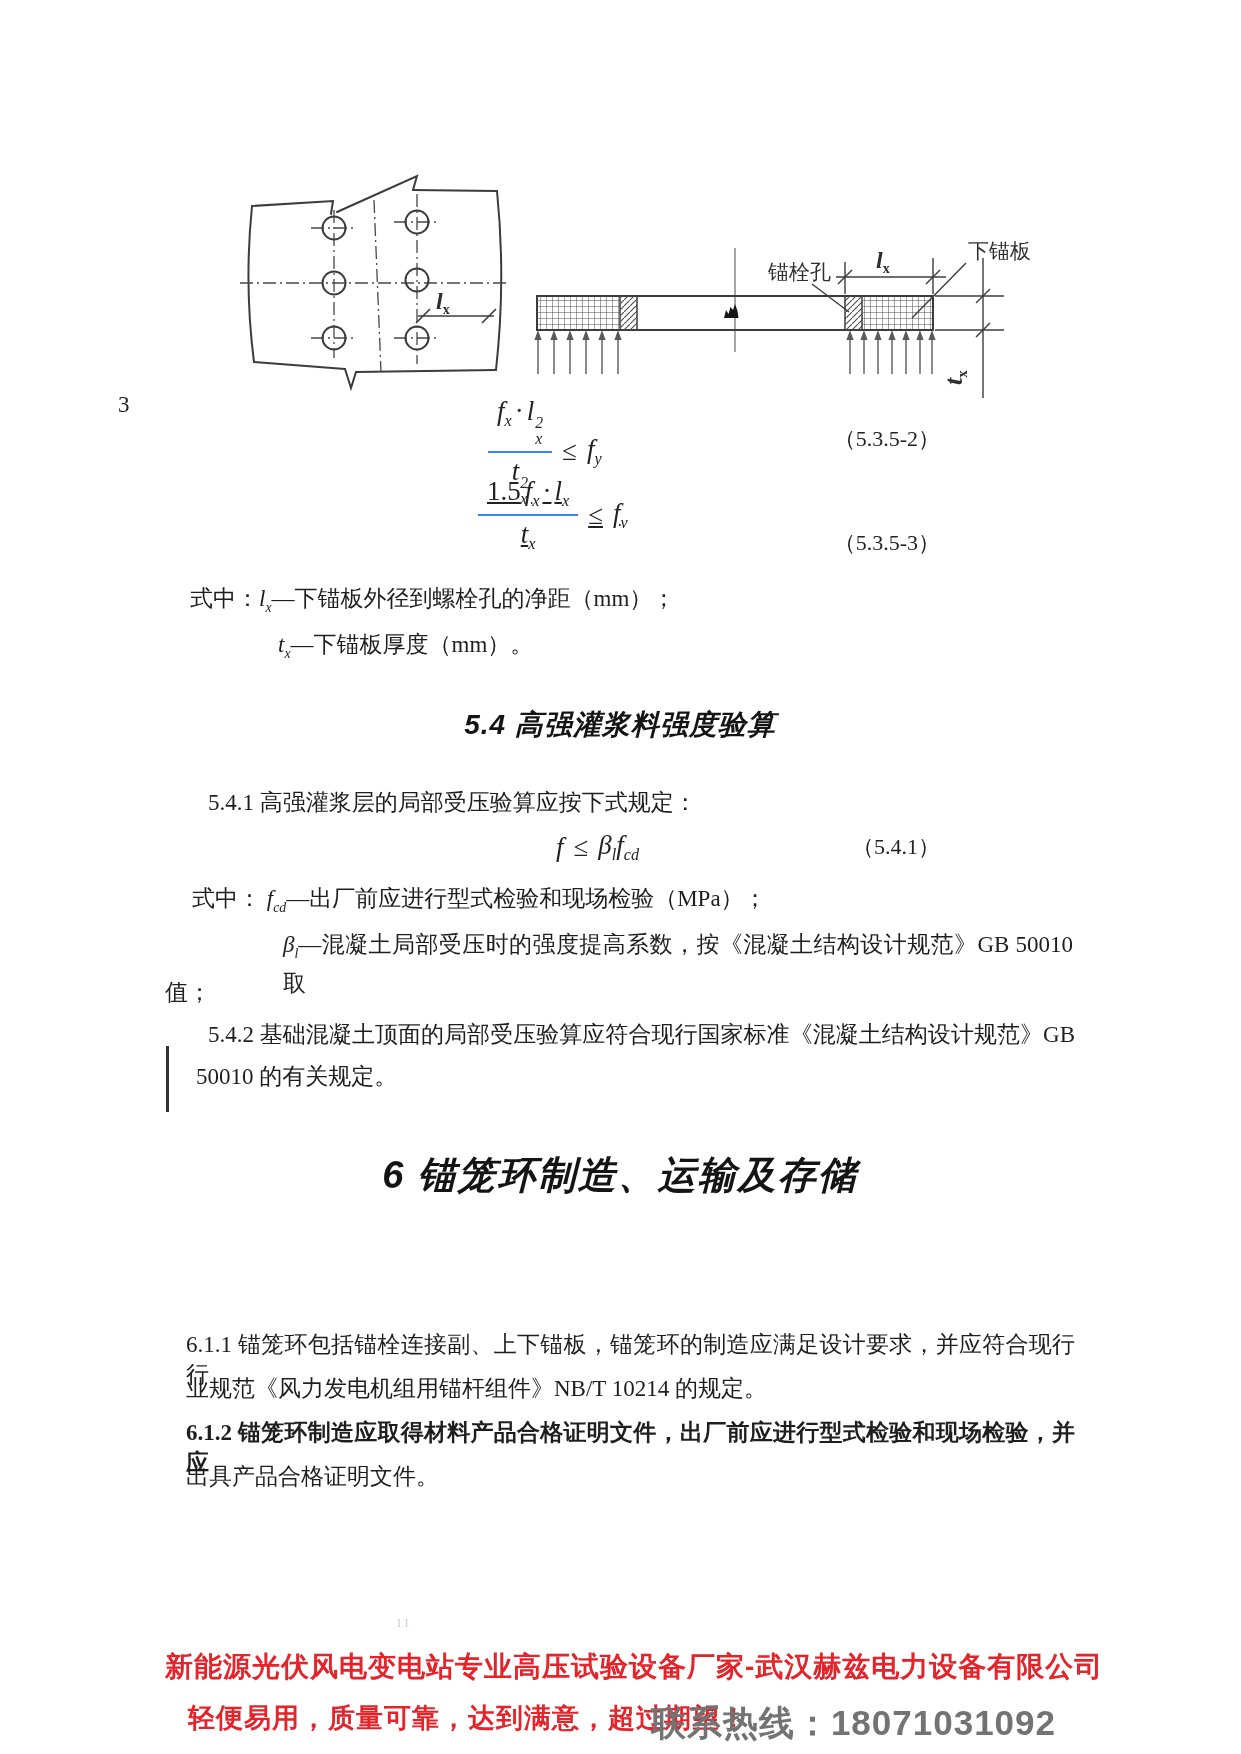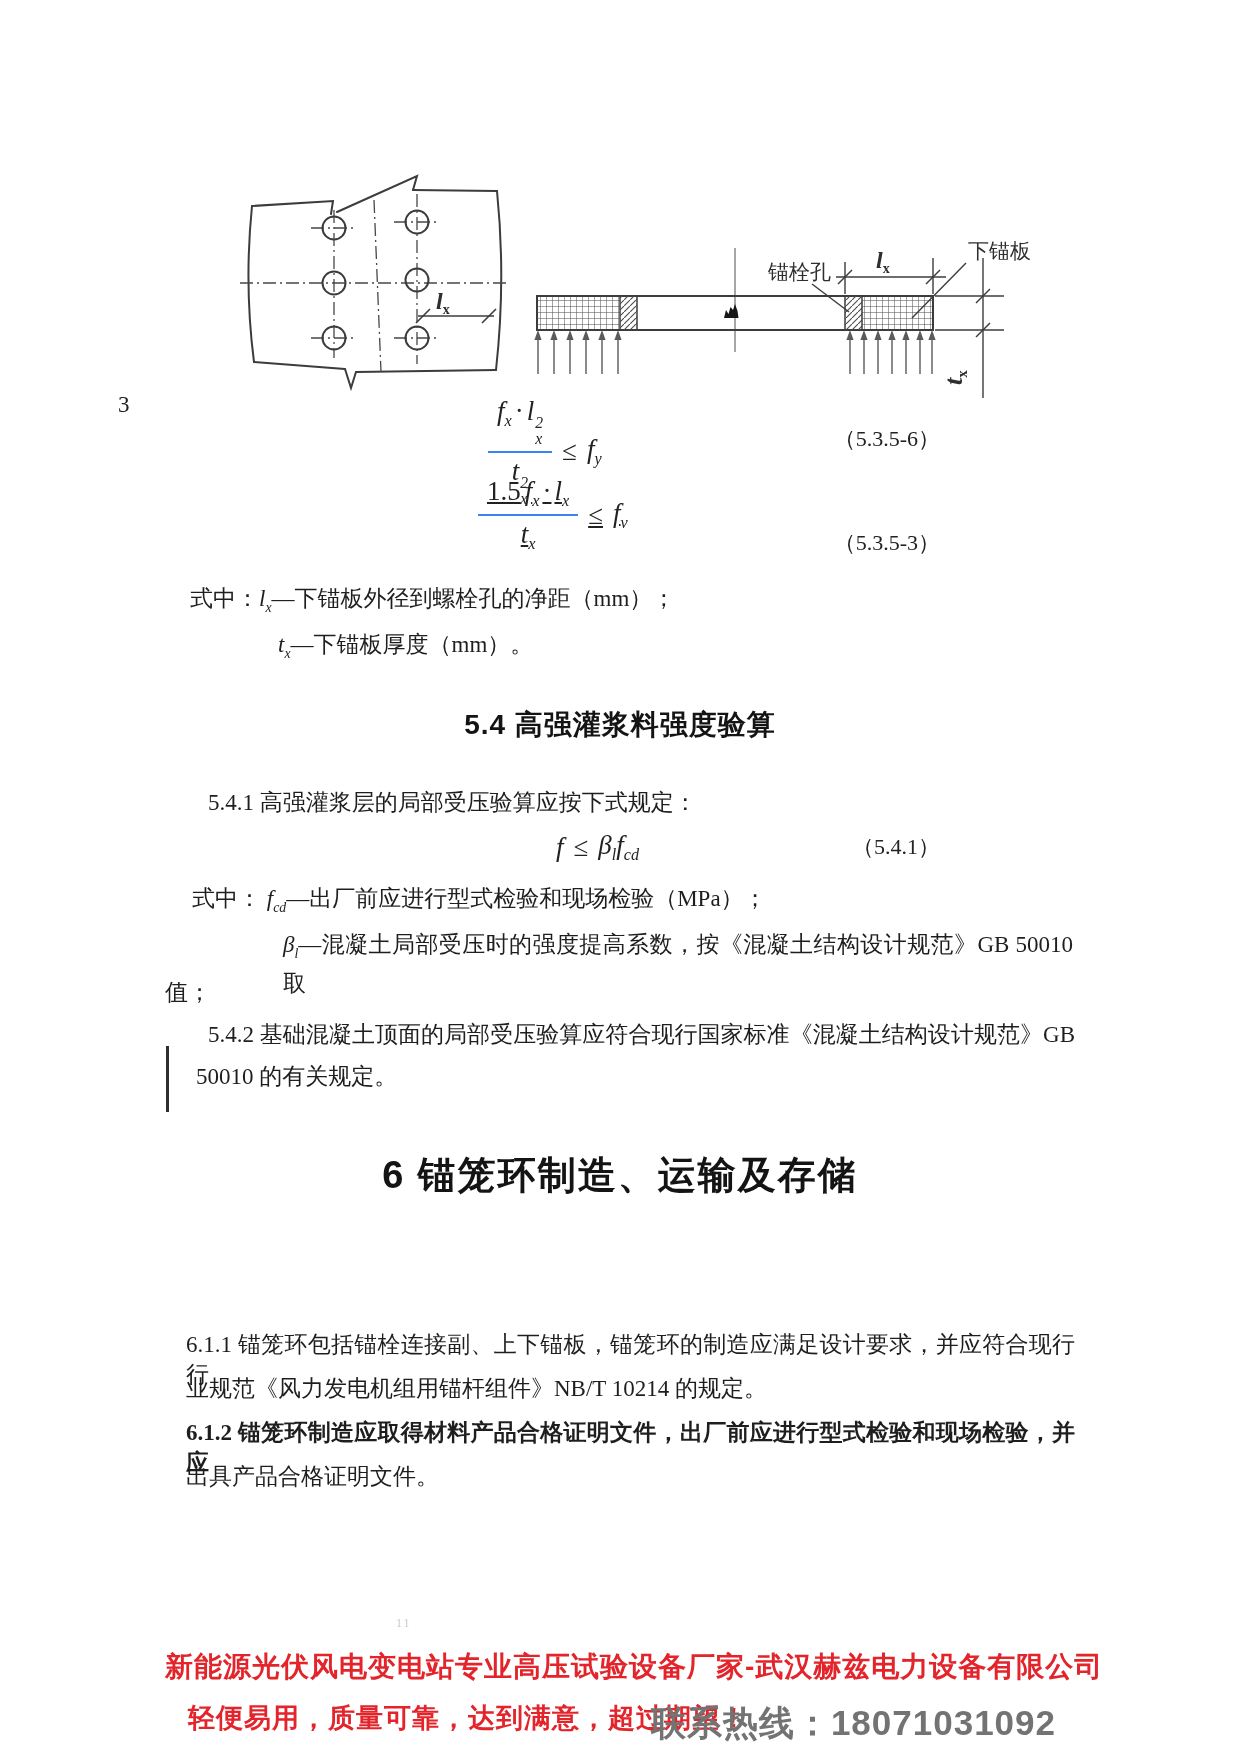--- a/index.html
+++ b/index.html
@@ -7,21 +7,21 @@
     position:relative;width:1241px;height:1754px;background:#ffffff;overflow:hidden;
     font-family:"Liberation Serif","DejaVu Serif",serif;color:#1e1e1e;
   }
   svg{position:absolute;overflow:visible;}
   svg text{font-family:"Liberation Serif","DejaVu Serif",serif;fill:#2e2e2e;}
   .tline{position:absolute;font-size:23px;line-height:30px;white-space:nowrap;color:#1e1e1e;}
   .just{white-space:normal;text-align:justify;text-align-last:justify;}
   .v{font-style:italic;font-family:"Liberation Serif","DejaVu Serif",serif;}
   .tline sub,.eq sub{font-size:60%;}
   .hd{position:absolute;left:165px;width:910px;text-align:center;
-      font-family:"Liberation Sans","DejaVu Sans",sans-serif;font-weight:bold;color:#141414;}
+      font-family:"Liberation Sans","DejaVu Sans",sans-serif;font-weight:bold;color:#141414;font-style:italic;}
   .hd-sub{font-size:28px;letter-spacing:1px;}
   .hd-chap{font-size:38px;letter-spacing:2px;}
   .eq{position:absolute;display:flex;align-items:center;font-size:27px;font-style:italic;color:#222;}
   .frac{display:inline-flex;flex-direction:column;align-items:center;}
   .ftop{padding:0 9px 3px 9px;border-bottom:2px solid #3b82f6;}
   .fbot{padding-top:3px;}
   .rel{margin:0 10px;font-style:normal;}
   .dot{font-style:normal;margin:0 3px;}
   .stack{display:inline-flex;flex-direction:column;align-items:flex-start;font-size:58%;line-height:1.05;vertical-align:-8px;margin-left:1px;}
   .eqnum{position:absolute;left:640px;width:300px;text-align:right;font-size:22px;color:#222;}
@@ -148,21 +148,21 @@
             <span>x</span>
           </span></span>
       <span class="fbot"><span>t</span><span class="stack">
             <span>2</span>
             <span>x</span>
           </span></span>
     </span>
     <span class="rel">≤</span>
     <span><span>f</span><sub>y</sub></span>
   </div>
-  <div class="eqnum" style="top:424px;">（5.3.5-6）</div>
+  <div class="eqnum" style="top:424px;">（5.3.5-2）</div>
 
   <div class="eq" style="left:478px;top:476px;text-decoration:underline;">
     <span class="frac">
       <span class="ftop"><span class="dot" style="margin:0 4px 0 0;">1.5</span><span>f</span><sub>x</sub><span class="dot">·</span><span>l</span><sub>x</sub></span>
       <span class="fbot"><span>t</span><sub>x</sub></span>
     </span>
     <span class="rel">≤</span>
     <span><span>f</span><sub>v</sub></span>
   </div>
   <div class="eqnum" style="top:528px;">（5.3.5-3）</div>

